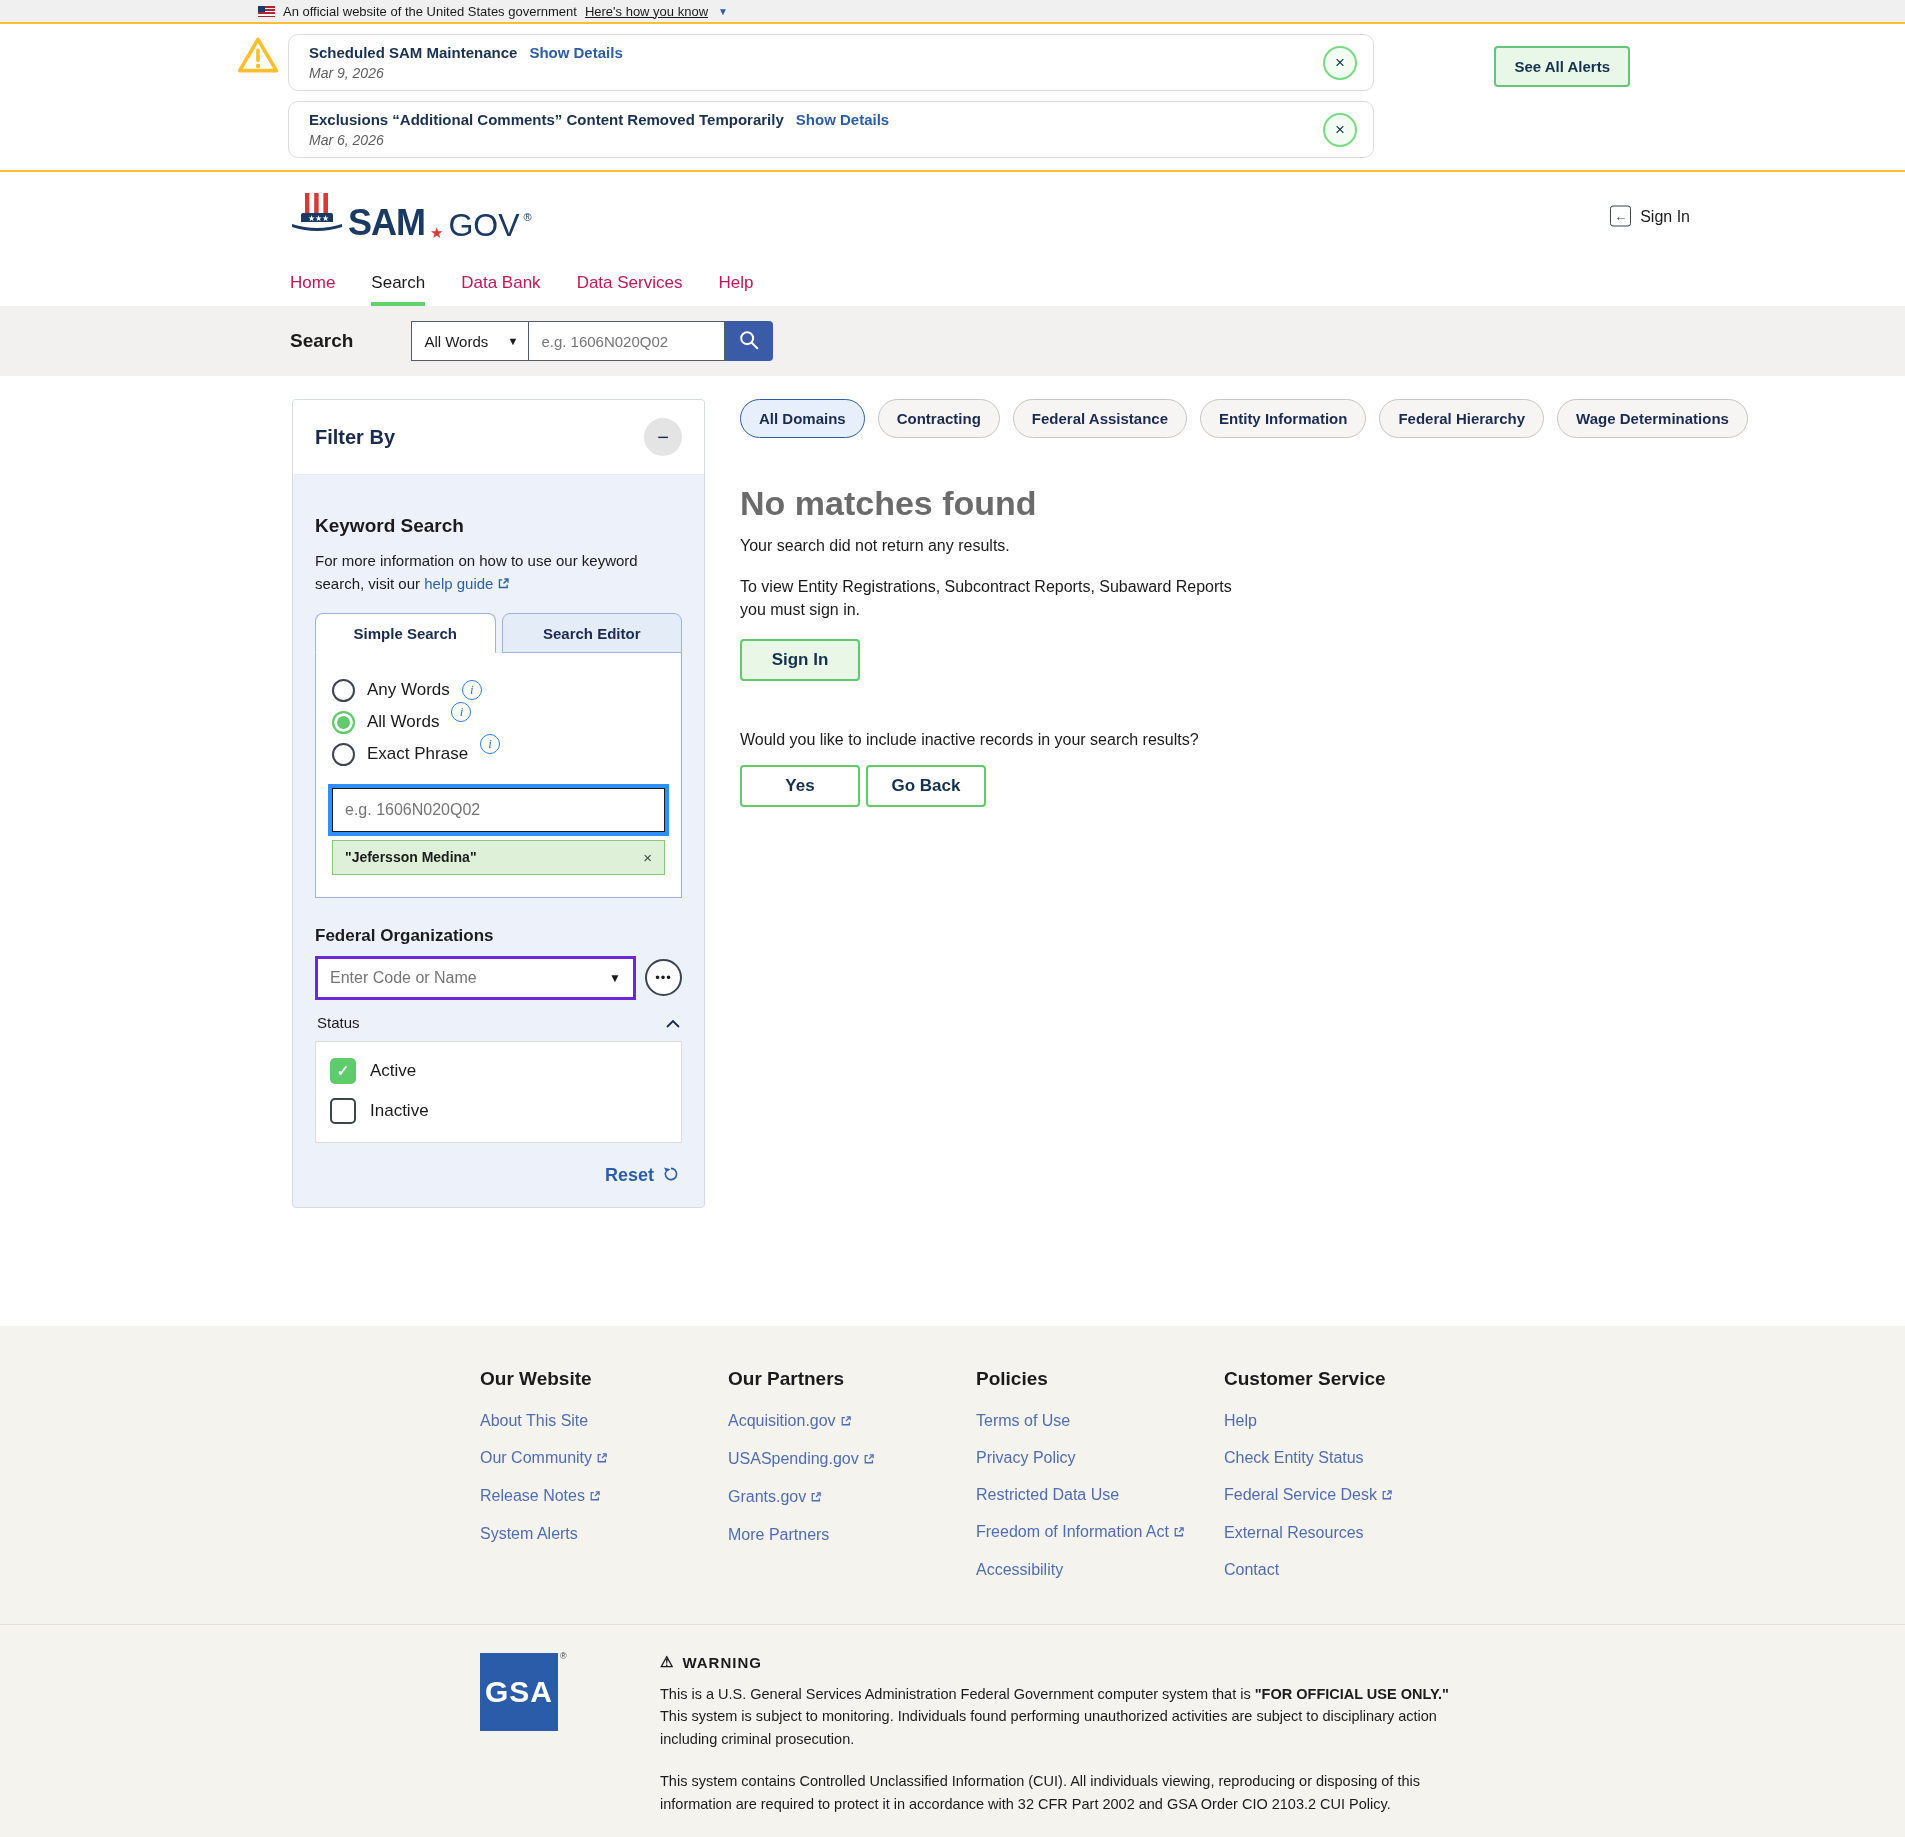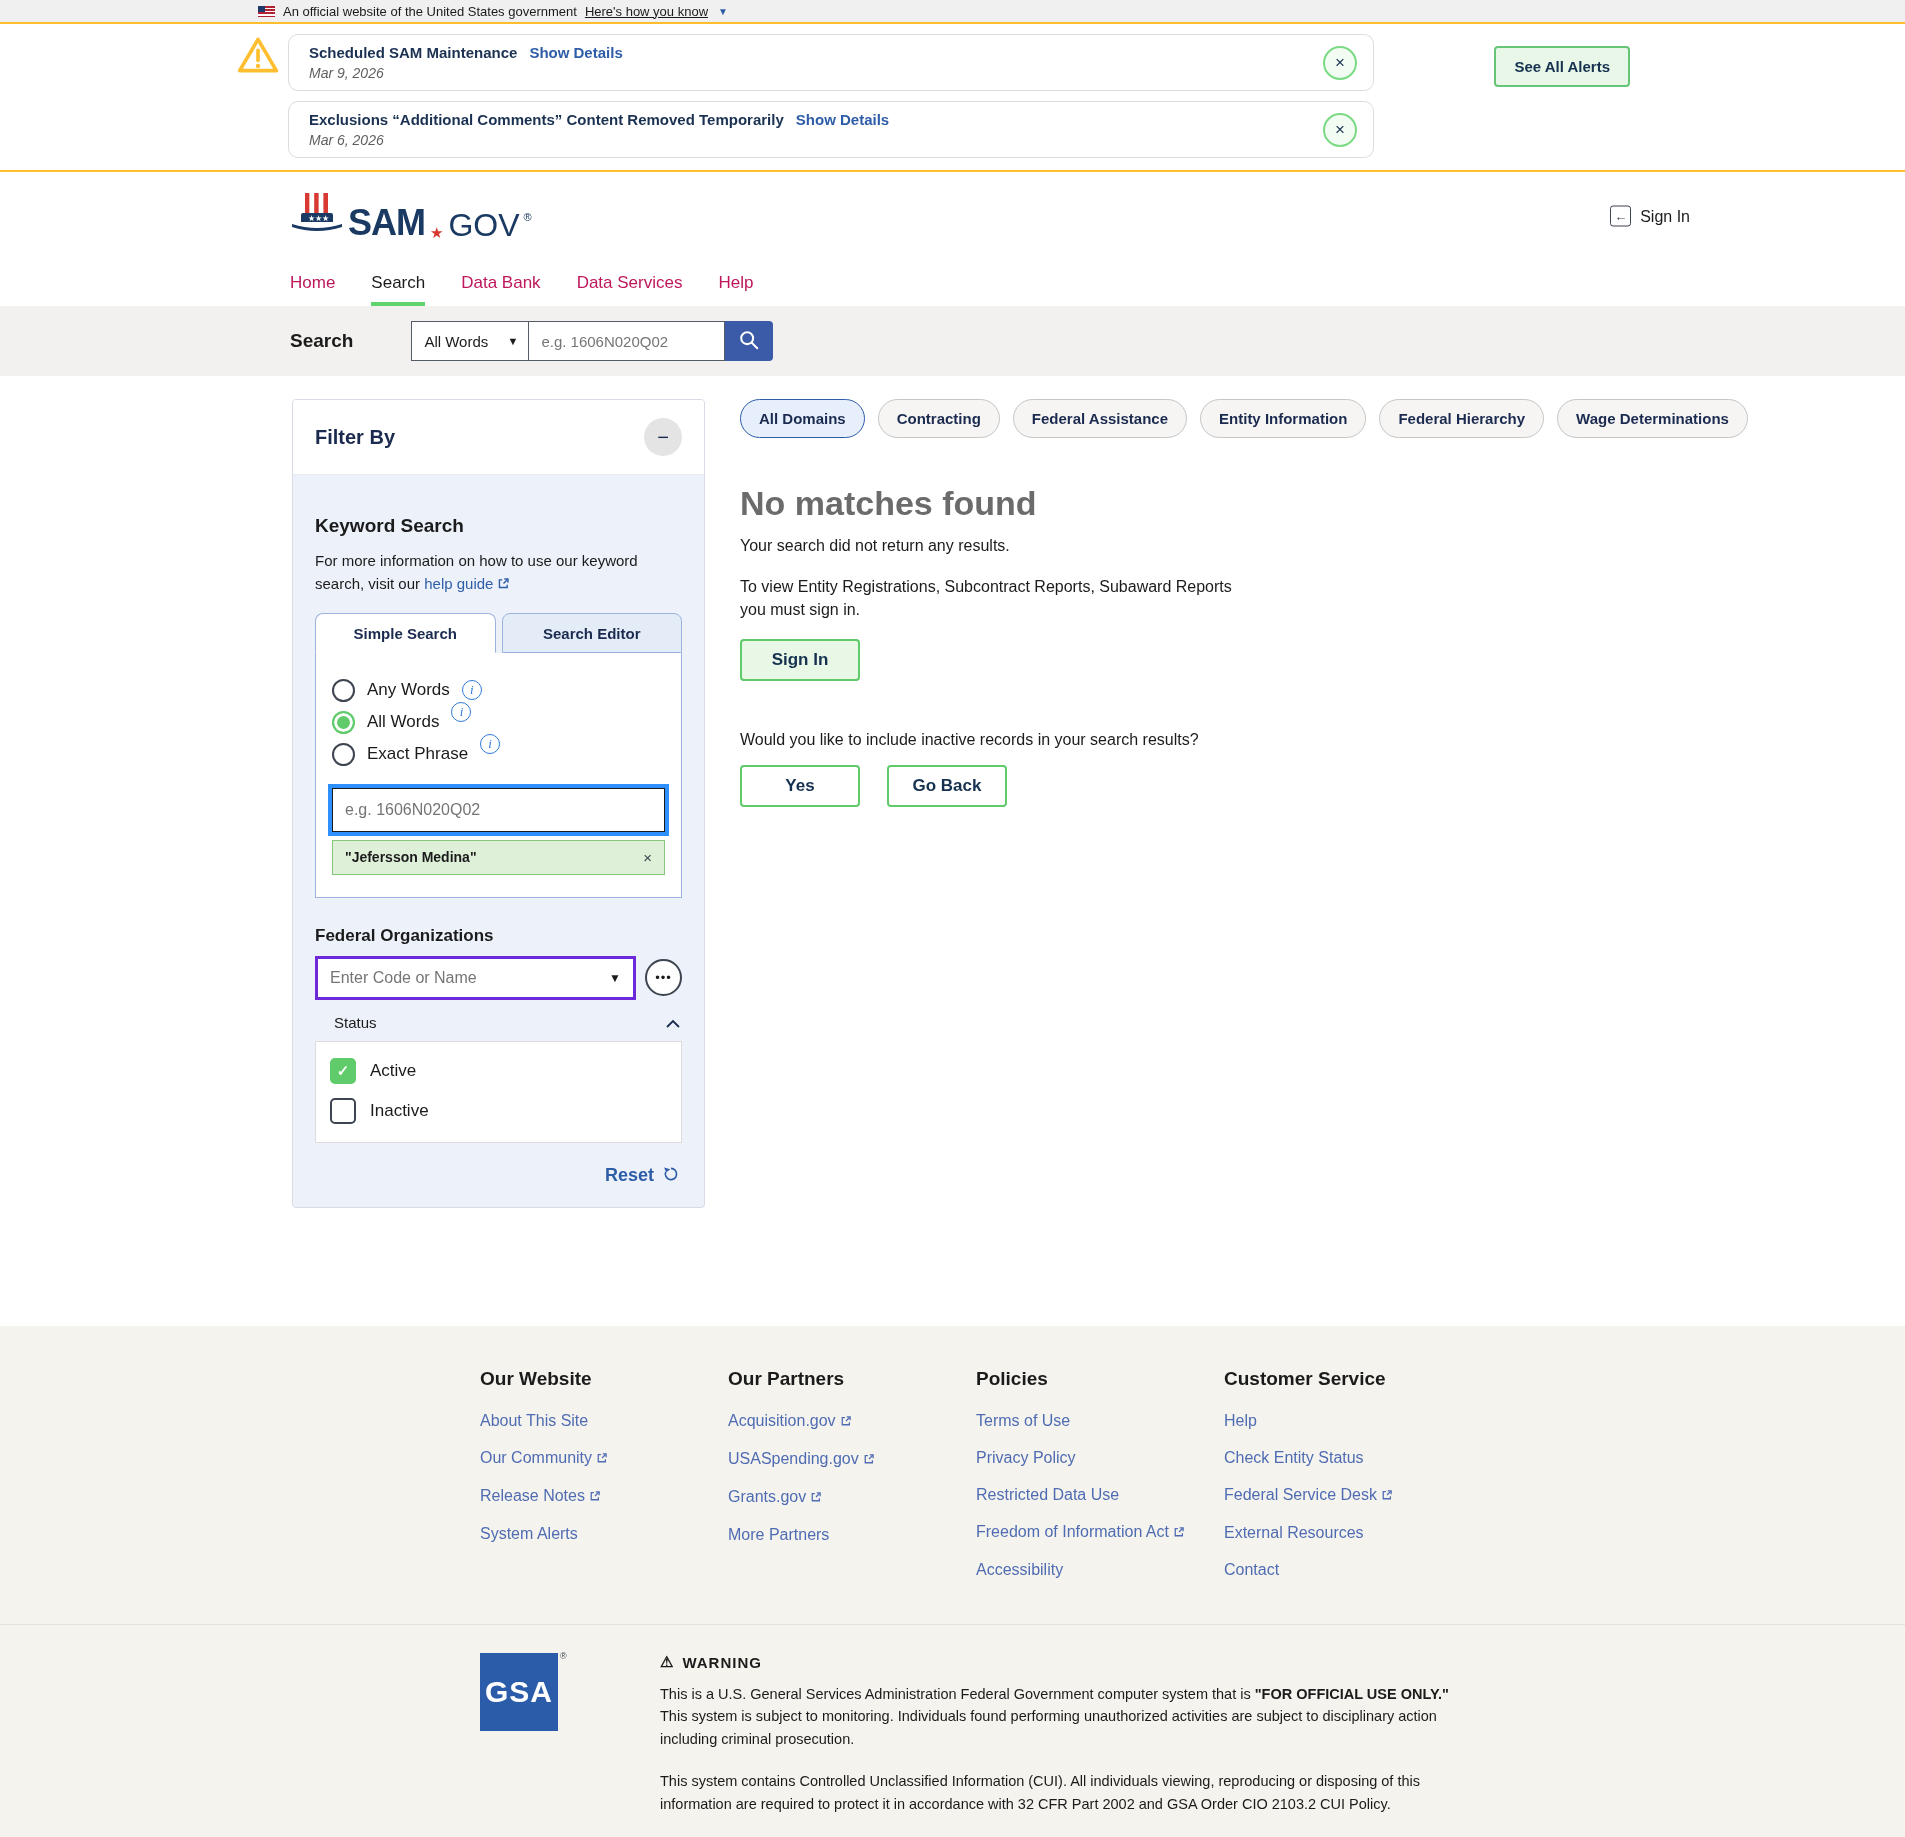--- a/index.html
+++ b/index.html
@@ -93,42 +93,42 @@
   .info-raised { position:relative; top:-10px; }
   .kw-input { margin-top:22px; width:100%; height:44px; border:1px solid #1b1b1b; box-shadow:0 0 0 4px #2e8fff; padding:0 12px; font-size:16px; font-family:"Liberation Sans",sans-serif; }
   .kw-input::placeholder { color:#757575; }
   .kw-chip { margin-top:8px; background:#def0d8; border:1px solid #85c77b; padding:8px 12px; font-weight:700; font-size:14px; color:#1b1b1b; display:flex; justify-content:space-between; align-items:center; }
   .chip-x { color:#3d4551; font-weight:400; font-size:15px; cursor:pointer; }
   .org-heading { font-weight:700; font-size:17px; margin-top:28px; color:#1b1b1b; }
   .org-row { display:flex; align-items:center; gap:9px; margin-top:10px; }
   .org-select { flex:1; height:44px; border:3px solid #6d28d9; background:#fff; display:flex; align-items:center; justify-content:space-between; padding:0 12px; font-size:16px; color:#757575; cursor:pointer; }
   .org-caret { color:#1b1b1b; font-size:12px; }
   .more-btn { width:37px; height:37px; border-radius:50%; border:2px solid #3d4551; background:#fff; font-size:13px; letter-spacing:1px; color:#1b1b1b; cursor:pointer; line-height:1; flex:0 0 auto; }
-  .status-row { display:flex; justify-content:space-between; align-items:center; margin-top:14px; padding:0 2px;margin-left:17px; }
+  .status-row { display:flex; justify-content:space-between; align-items:center; margin-top:14px; padding:0 2px; }
   .status-label { font-size:15px; color:#1b1b1b; }
   .status-box { background:#fff; border:1px solid #dcdcdc; margin-top:9px; padding:16px 14px; }
   .check-row { display:flex; align-items:center; gap:14px; margin-bottom:14px; cursor:pointer; }
   .check-row:last-child { margin-bottom:2px; }
   .checkbox { width:26px; height:26px; border-radius:5px; flex:0 0 auto; }
   .checkbox.on { background:#5fcb6a; color:#fff; font-size:15px; font-weight:700; display:flex; align-items:center; justify-content:center; }
   .checkbox.off { background:#fff; border:2px solid #3d4551; }
   .check-label { font-size:17px; }
   .reset-row { display:flex; justify-content:flex-end; align-items:center; gap:8px; margin-top:22px; padding-right:2px; }
   .reset-label { color:#2e5da8; font-weight:700; font-size:18px; cursor:pointer; }
   
   .results { margin-left:35px; width:1130px; }
   .pill-row { display:flex; gap:13px; flex-wrap:wrap; }
   .pill { padding:10px 18px; border-radius:22px; font-weight:700; font-size:15px; color:#1b2b50; background:#f6f5f3; border:1px solid #c6c6c6; cursor:pointer; white-space:nowrap; }
   .pill.active { background:#e7effc; border:1px solid #2e5da8; }
   .nm-heading { margin-top:46px; font-size:34px; font-weight:800; color:#6b6b6b; }
   .nm-p1 { margin-top:14px; font-size:16px; }
   .nm-p2 { margin-top:20px; font-size:16px; width:500px; line-height:1.45; }
   .btn-green-fill { margin-top:18px; width:120px; height:42px; background:#e9f7e6; border:2px solid #5fcb6a; border-radius:4px; font-weight:700; font-size:17px; color:#15314f; cursor:pointer; font-family:"Liberation Sans",sans-serif; }
   .nm-question { margin-top:50px; font-size:16px; }
-  .yn-row { display:flex; gap:27px; margin-top:16px; }
+  .yn-row { display:flex; gap:6px; margin-top:16px; }
   .btn-green-outline { width:120px; height:42px; background:#fff; border:2px solid #5fcb6a; border-radius:4px; font-weight:700; font-size:17px; color:#15314f; cursor:pointer; font-family:"Liberation Sans",sans-serif; }
   
   .site-footer { background:#f5f3ee; padding-top:42px; }
   .footer-cols { display:flex; margin-left:480px; }
   .footer-col { width:248px; }
   .footer-col h3 { font-size:19px; font-weight:700; color:#1b1b1b; margin-bottom:22px; }
   .footer-link { display:block; font-size:16px; color:#4f6cb3; margin-bottom:19px; cursor:pointer; text-decoration:none; }
   .footer-divider { border-top:1px solid #e3e1da; margin-top:26px; }
   .gsa-row { display:flex; margin-left:480px; padding:28px 0 42px; }
   .gsa-logo-wrap { position:relative; width:180px; flex:0 0 auto; }

